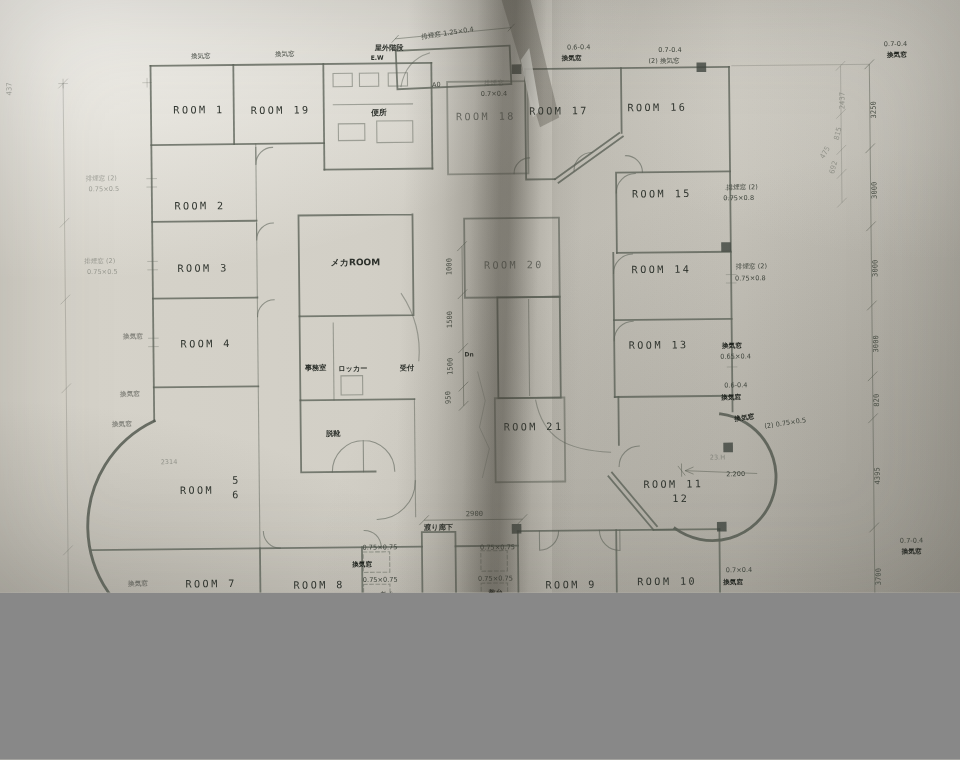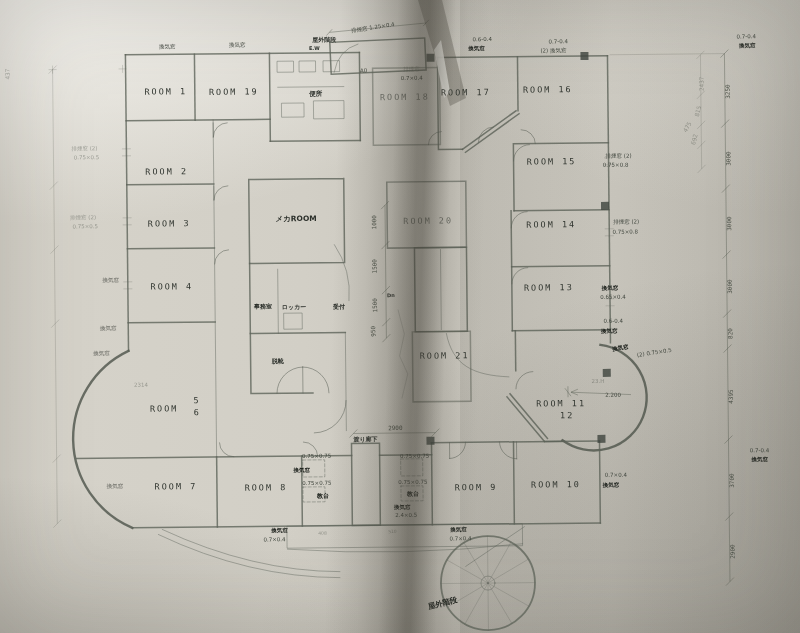--- a/index.html
+++ b/index.html
@@ -1,17 +1,17 @@
 <!DOCTYPE html>
 <html><head>
 <meta charset="utf-8">
 <style>
   html,body{margin:0;padding:0;background:#888;}
   #scan{
-    position:relative;width:800px;height:633px;overflow:hidden;
+    position:relative;width:800px;height:494px;overflow:hidden;
     background-color:#cfccc3;
     background-image:
       radial-gradient(ellipse 900px 480px at 6% -6%, rgba(250,249,245,0.95), rgba(250,249,245,0) 55%),
       radial-gradient(ellipse 650px 380px at 100% -2%, rgba(233,231,224,0.55), transparent 60%),
       radial-gradient(ellipse 900px 620px at 102% 102%, rgba(78,76,68,0.30), transparent 62%),
       radial-gradient(ellipse 700px 320px at -2% 103%, rgba(78,76,68,0.24), transparent 55%),
       linear-gradient(90deg,#d6d3ca 0%,#d2cfc6 38%,#cbc8bf 55%,#c7c4bb 100%);
     box-shadow: inset 0 0 90px rgba(75,72,64,0.25);
     font-family:"DejaVu Sans",sans-serif;
     text-align:center;

